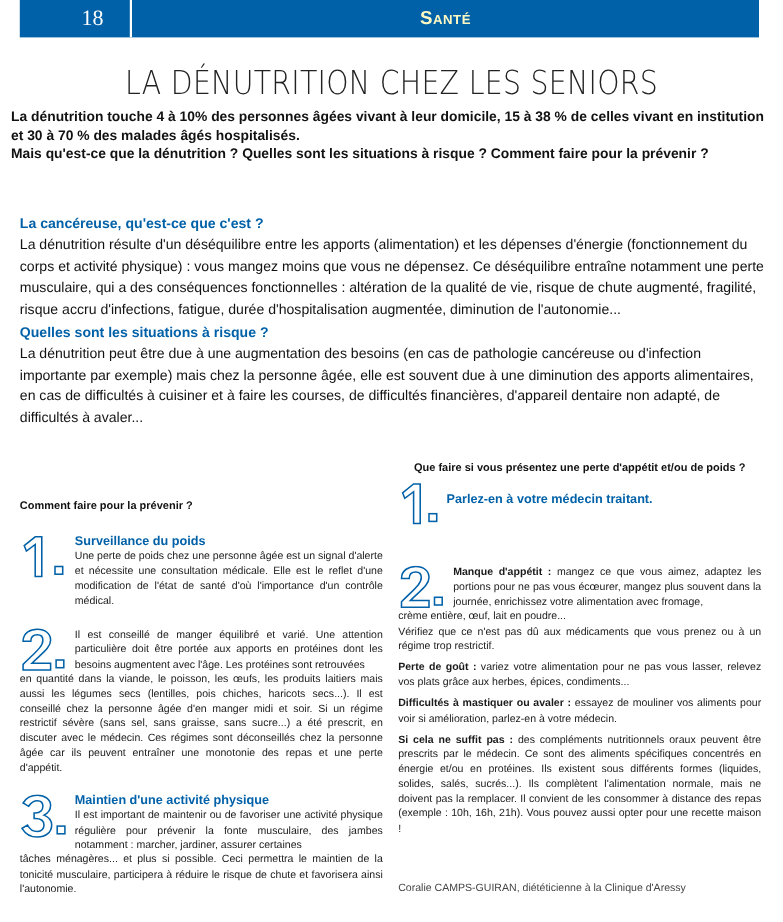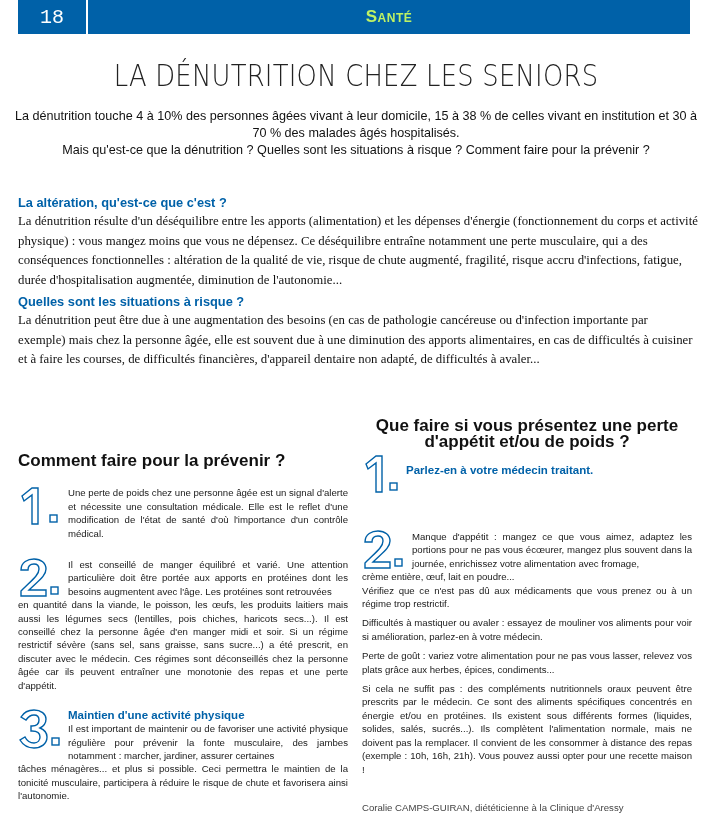--- a/index.html
+++ b/index.html
@@ -1,74 +1,75 @@
 <!DOCTYPE html>
 <html><head>
 <meta charset="utf-8">
 <style>
   html, body { margin: 0; padding: 0; background: #ffffff; }
   body { width: 712px; height: 838px; position: relative; overflow: hidden;
          font-family: "Liberation Sans", sans-serif; color: #1a1a1a; }
   .header-bar { position: absolute; left: 18px; top: 0; width: 672px; height: 34px; background: #0061a8; display: flex; }
-  .page-num { width: 68px; height: 34px; color: #fff; font-size: 20px; display: flex; align-items: center; justify-content: center; border-right: 2px solid #ffffff; font-family: Liberation Mono, monospace; }
-  .section-name { flex: 1; color: #bef264; font-weight: bold; font-size: 17px; display: flex; align-items: center; justify-content: center; font-variant: small-caps; letter-spacing: 0.5px; }
+  .page-num { width: 68px; height: 34px; color: #fff; font-size: 20px; display: flex; align-items: center; justify-content: center; border-right: 2px solid #ffffff; font-family: Liberation Serif, serif; margin-left: 32px; }
+  .section-name { flex: 1; color: #fef9c3; font-weight: bold; font-size: 17px; display: flex; align-items: center; justify-content: center; font-variant: small-caps; letter-spacing: 0.5px; }
   .title { position: absolute; left: 0; top: 58px; width: 712px; text-align: center; font-size: 30px; color: #222; letter-spacing: 0.3px; font-family: "DejaVu Sans", sans-serif; font-weight: 300; transform: scaleX(0.86); }
-  .intro { position: absolute; left: 10px; top: 108px; width: 692px; text-align: center; font-size: 12.6px; line-height: 17px; color: #111; }
+  .intro { position: absolute; left: 10px; top: 98px; width: 692px; text-align: left; font-size: 12.6px; line-height: 17px; color: #111; font-weight: bold; }
   .intro p { margin: 0; }
   .block { position: absolute; left: 18px; width: 680px; font-size: 12.8px; line-height: 19.5px; color: #111; }
   .block h3 { margin: 0; font-size: 12.8px; color: #0061a8; font-weight: bold; line-height: 18px; }
-  .block p { margin: 0; font-family: Liberation Serif, serif; }
+  .block p { margin: 0; }
   .col { position: absolute; font-size: 9.6px; line-height: 13.4px; color: #1a1a1a; }
-  .col-head { font-weight: bold; font-size: 17px; color: #111; }
+  .col-head { font-weight: bold; font-size: 10px; color: #111; }
   .step { position: relative; }
   .step .num { position: absolute; left: 0; top: 0; width: 48px; height: 40px; }
   .step .num svg { display: block; }
   .step h4 { margin: 0; color: #0061a8; font-size: 11.5px; font-weight: bold; line-height: 13px; }
   .step p { margin: 0; text-align: justify; }
   .indent { padding-left: 50px; }
   .flow p { text-align: justify; }
-  .bold { font-weight: normal; }
+  .bold { font-weight: bold; }
   .sig { position: absolute; left: 362px; top: 802px; font-size: 9.6px; color: #444; }
 </style>
 </head>
 <body>
 
 <div class="header-bar">
   <div class="page-num">18</div>
   <div class="section-name">Santé</div>
 </div>
 
 <div class="title">LA DÉNUTRITION CHEZ LES SENIORS</div>
 
 <div class="intro">
   <p>La dénutrition touche 4 à 10% des personnes âgées vivant à leur domicile, 15 à 38 % de celles vivant en institution et 30 à 70 % des malades âgés hospitalisés.</p>
   <p>Mais qu'est-ce que la dénutrition ? Quelles sont les situations à risque ? Comment faire pour la prévenir ?</p>
 </div>
 
 <div class="block" style="top:194px;">
-  <h3>La altération, qu'est-ce que c'est ?</h3>
+  <h3>La cancéreuse, qu'est-ce que c'est ?</h3>
   <p>La dénutrition résulte d'un déséquilibre entre les apports (alimentation) et les dépenses d'énergie (fonctionnement du corps et activité physique) : vous mangez moins que vous ne dépensez. Ce déséquilibre entraîne notamment une perte musculaire, qui a des conséquences fonctionnelles : altération de la qualité de vie, risque de chute augmenté, fragilité, risque accru d'infections, fatigue, durée d'hospitalisation augmentée, diminution de l'autonomie...</p>
 </div>
 
 <div class="block" style="top:293px;">
   <h3>Quelles sont les situations à risque ?</h3>
   <p>La dénutrition peut être due à une augmentation des besoins (en cas de pathologie cancéreuse ou d'infection importante par exemple) mais chez la personne âgée, elle est souvent due à une diminution des apports alimentaires, en cas de difficultés à cuisiner et à faire les courses, de difficultés financières, d'appareil dentaire non adapté, de difficultés à avaler...</p>
 </div>
 
 <div class="col" style="left:18px; top:454px; width:330px;">
   <div class="col-head">Comment faire pour la prévenir ?</div>
 
   <div class="step" style="margin-top:19px;">
     <div class="num">
       <svg width="48" height="40" viewBox="0 0 48 40">
         <path d="M4 10 L14 2 L20 2 L20 38 L14 38 L14 9 L6 15 Z" fill="none" stroke="#0061a8" stroke-width="1.4"></path>
         <rect x="32" y="29" width="7" height="7" fill="none" stroke="#0061a8" stroke-width="1.4"></rect>
       </svg>
     </div>
     <div class="indent">
+      <h4>Surveillance du poids</h4>
       <p>Une perte de poids chez une personne âgée est un signal d'alerte et nécessite une consultation médicale. Elle est le reflet d'une modification de l'état de santé d'où l'importance d'un contrôle médical.</p>
     </div>
   </div>
 
   <div class="step" style="margin-top:18px;">
     <div class="num">
       <svg width="48" height="40" viewBox="0 0 48 40">
         <path d="M3 12 C3 4 10 1 16 1 C23 1 28 5 28 11 C28 18 20 23 11 32 L28 32 L28 38 L3 38 L3 33 C14 22 21 17 21 11 C21 8 19 6 16 6 C12 6 10 8 10 12 Z" fill="none" stroke="#0061a8" stroke-width="1.4"></path>
         <rect x="33" y="29" width="7" height="7" fill="none" stroke="#0061a8" stroke-width="1.4"></rect>
       </svg>
@@ -115,20 +116,20 @@
         <path d="M3 12 C3 4 10 1 16 1 C23 1 28 5 28 11 C28 18 20 23 11 32 L28 32 L28 38 L3 38 L3 33 C14 22 21 17 21 11 C21 8 19 6 16 6 C12 6 10 8 10 12 Z" fill="none" stroke="#0061a8" stroke-width="1.4"></path>
         <rect x="33" y="29" width="7" height="7" fill="none" stroke="#0061a8" stroke-width="1.4"></rect>
       </svg>
     </div>
     <div class="indent flow">
       <p><span class="bold">Manque d'appétit :</span><span> mangez ce que vous aimez, adaptez les portions pour ne pas vous écœurer, mangez plus souvent dans la journée, enrichissez votre alimentation avec fromage,</span></p>
     </div>
     <div class="flow">
       <p>crème entière, œuf, lait en poudre...</p>
       <p>Vérifiez que ce n'est pas dû aux médicaments que vous prenez ou à un régime trop restrictif.</p>
+      <p style="margin-top:6px;"><span class="bold">Perte de goût :</span><span> variez votre alimentation pour ne pas vous lasser, relevez vos plats grâce aux herbes, épices, condiments...</span></p>
       <p style="margin-top:6px;"><span class="bold">Difficultés à mastiquer ou avaler :</span><span> essayez de mouliner vos aliments pour voir si amélioration, parlez-en à votre médecin.</span></p>
-      <p style="margin-top:6px;"><span class="bold">Perte de goût :</span><span> variez votre alimentation pour ne pas vous lasser, relevez vos plats grâce aux herbes, épices, condiments...</span></p>
       <p style="margin-top:6px;"><span class="bold">Si cela ne suffit pas :</span><span> des compléments nutritionnels oraux peuvent être prescrits par le médecin. Ce sont des aliments spécifiques concentrés en énergie et/ou en protéines. Ils existent sous différents formes (liquides, solides, salés, sucrés...). Ils complètent l'alimentation normale, mais ne doivent pas la remplacer. Il convient de les consommer à distance des repas (exemple : 10h, 16h, 21h). Vous pouvez aussi opter pour une recette maison !</span></p>
     </div>
   </div>
 </div>
 
 <div class="sig">Coralie CAMPS-GUIRAN, diététicienne à la Clinique d'Aressy</div>
 
 </body></html>

